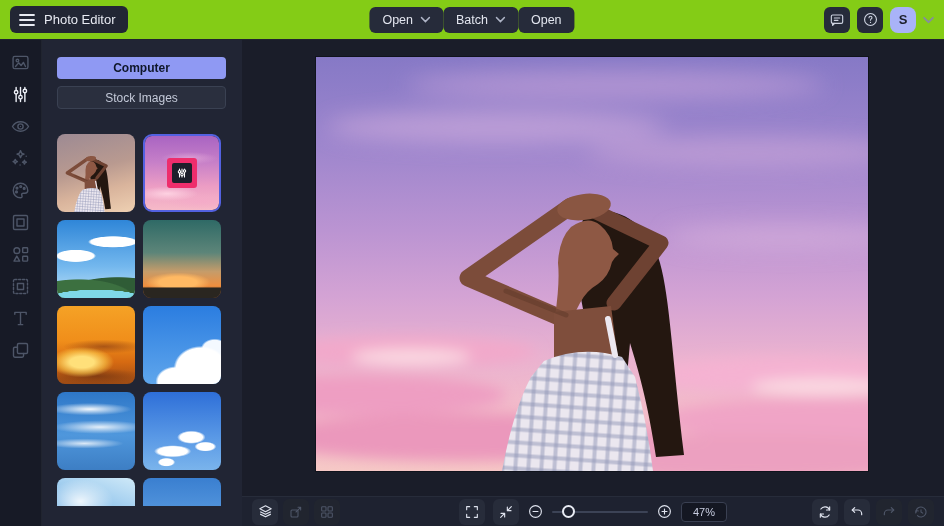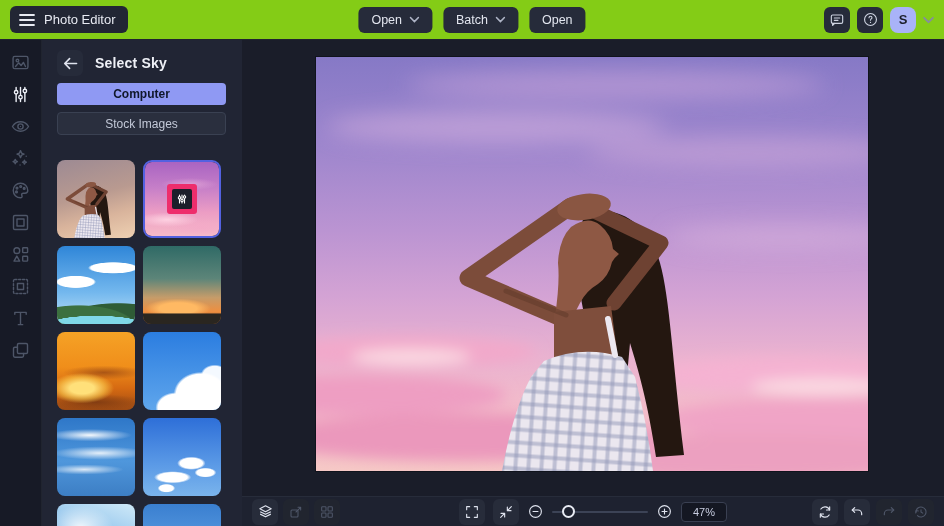--- a/index.html
+++ b/index.html
@@ -6,21 +6,21 @@
   html,body { width:944px; height:526px; overflow:hidden; background:#1a1d29;
     font-family:"Liberation Sans", sans-serif; -webkit-font-smoothing:antialiased; }
   svg { display:block; }
 
   
   .topbar { height:40px; background:#84cc16; display:flex; align-items:center;
     padding:0 10px; position:relative; border-bottom:1px solid #20242f; }
   .app-chip { display:flex; align-items:center; gap:9px; background:#222634;
     border-radius:6px; padding:6px 12px 6px 9px; color:#e8eaf2; font-size:13px; }
   .top-center { position:absolute; left:50%; transform:translateX(-50%);
-    display:flex; gap:11px; }
+    display:flex; }
   .top-btn { display:flex; align-items:center; gap:7px; background:#262b3a;
     border:none; border-radius:6px; padding:6px 13px; color:#e3e6ef;
     font-size:12.5px; font-family:inherit; cursor:pointer; }
   .top-right { margin-left:auto; display:flex; align-items:center; gap:7px; }
   .icon-chip { width:26px; height:26px; border-radius:6px; background:#262b3a;
     display:grid; place-items:center; color:#cdd2e0; cursor:pointer; }
   .avatar { width:26px; height:26px; border-radius:8px; background:#a9b3f8;
     color:#1b1e2b; font-size:13px; font-weight:700; display:grid; place-items:center; cursor:pointer; }
   .chev { color:#858c9f; }
 
@@ -254,28 +254,20 @@
       </button>
       <button class="tool">
         <svg width="21" height="21" viewBox="0 0 24 24" fill="none" stroke="currentColor" stroke-width="1.6" stroke-linecap="round" stroke-linejoin="round">
           <rect x="8.5" y="4" width="11.5" height="11.5" rx="1.5"></rect>
           <path d="M15.5 15.5v2.6a1.6 1.6 0 0 1-1.6 1.6H5.6A1.6 1.6 0 0 1 4 18.1V9.8a1.6 1.6 0 0 1 1.6-1.6h2.9"></path>
         </svg>
       </button>
     </nav>
 
   <aside class="panel">
-    <div class="panel-head">
-      <button class="back-btn">
-        <svg width="15" height="13" viewBox="0 0 16 14" fill="none" stroke="currentColor" stroke-width="1.8" stroke-linecap="round" stroke-linejoin="round">
-          <path d="M14.5 7H2M7 1.8 1.8 7 7 12.2"></path>
-          </svg>
-      </button>
-      <div class="panel-title">Select Sky</div>
-    </div>
     <button class="src-btn active">Computer</button>
     <button class="src-btn ghost">Stock Images</button>
     <div class="thumb-grid" id="thumb-grid">
         <div class="thumb">
           <div class="thumb-art art-original-photo"></div>
           <svg class="mini-fig" viewBox="104 28 380 386">
             <use href="#fig"></use>
           </svg>
         </div>
         <div class="thumb selected">

